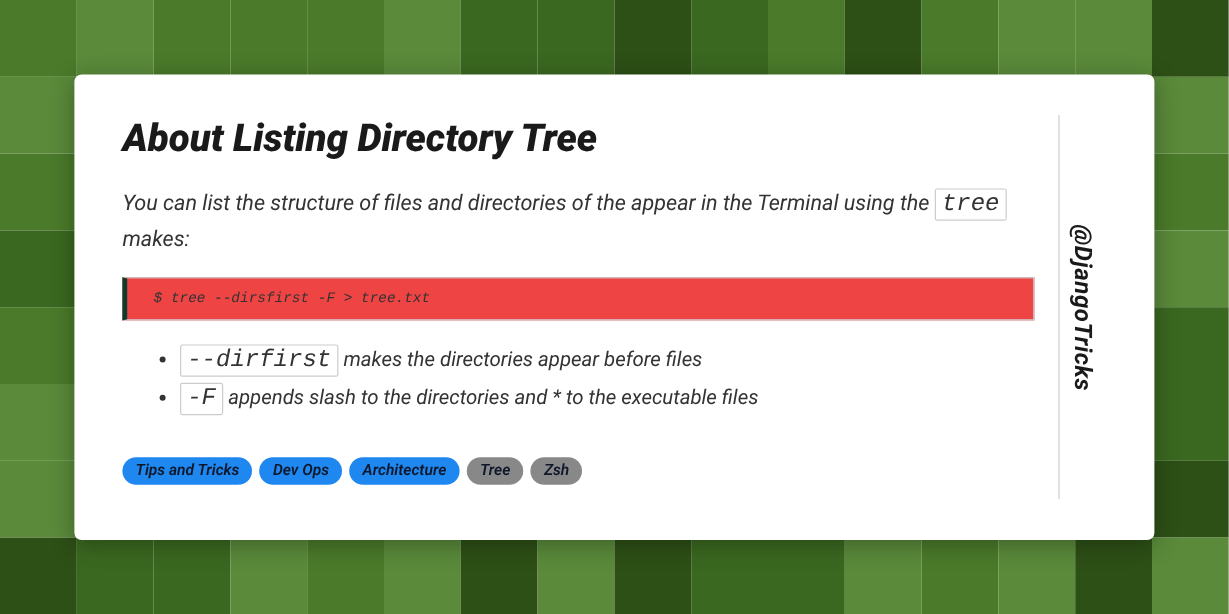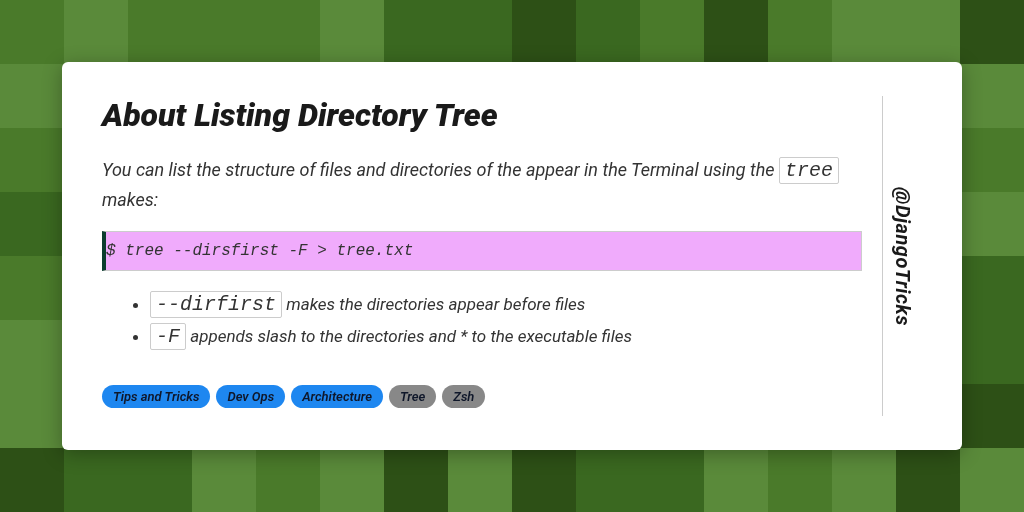--- a/index.html
+++ b/index.html
@@ -62,26 +62,26 @@
     font-size: 20px;
     border: 1px solid #ccc;
     padding: 1px 5px;
     border-radius: 2px;
     color: #333;
     background: #fff;
   }
   .codeblock {
     border: 1px solid #ccc;
     border-left: 4px solid #0b3d2e;
-    padding: 10px 0;
+    padding: 10px 22px;
     font-family: "Courier New", monospace;
-    font-size: 16px;
+    font-size: 12px;
     color: #333;
     margin-bottom: 18px;
-    background: #f0abfc;
+    background: #ef4444;
   }
   ul {
     list-style: disc;
     padding-left: 48px;
     margin-bottom: 32px;
   }
   ul li {
     font-size: 17px;
     color: #333;
     line-height: 1.6;

